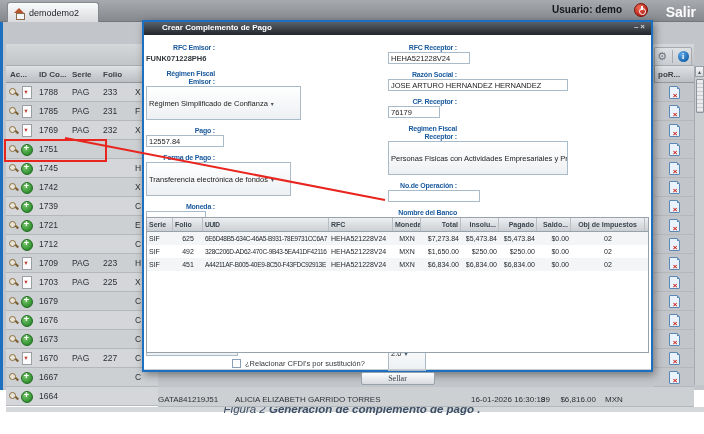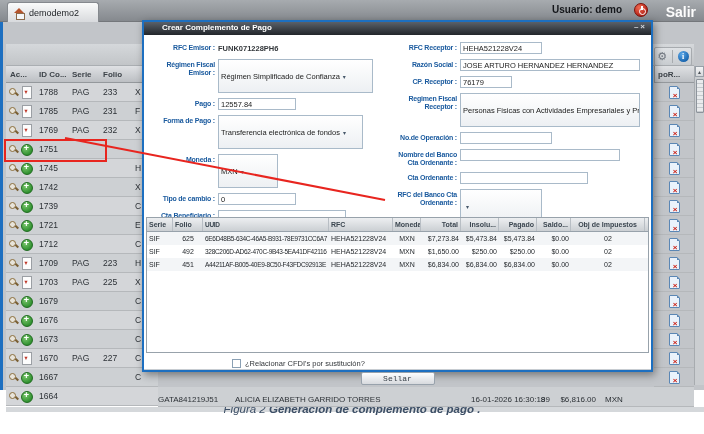--- a/index.html
+++ b/index.html
@@ -105,21 +105,21 @@
   .modal { position:absolute; left:142px; top:20px; width:511px; height:352px;
     background:#fff; border:2px solid #1d6fc0; box-shadow:2px 3px 8px rgba(0,0,0,.4); z-index:20; }
   .mtitle { position:relative; height:13px; background:linear-gradient(#5a616a,#22262b);
     color:#fff; font-size:8px; font-weight:bold; padding:1px 18px; }
   .mctl { position:absolute; right:4px; top:0; font-size:8px; color:#d3d7dc; letter-spacing:2px; }
   .mbody { position:absolute; left:0; top:13px; right:0; bottom:0; background:#fff; }
 
   .fcol { position:absolute; top:7px; }
   .fcol-l { left:2px; width:242px; }
   .fcol-r { left:244px; width:262px; }
-  .frow { display:flex; align-items:flex-start; margin-bottom:5px; min-height:12px; }
+  .frow { display:flex; align-items:flex-start; margin-bottom:5px; min-height:12px;flex-direction:column; }
   .frow label { width:72px; text-align:right; padding-right:3px; padding-top:2px;
     font-size:7px; font-weight:bold; color:#1a5a9e; line-height:1.15; letter-spacing:-0.2px; }
   .stat { font-size:7.5px; font-weight:bold; color:#33373b; padding-top:2px; }
   .inp { height:12px; border:1px solid #a9bac9; background:#fff; font-size:7.5px; padding:0 2px;
     color:#222; font-family:inherit; }
   .sel { height:28px; border:1px solid #a9bac9; background:linear-gradient(#fff,#edf0f3);
     display:flex; align-items:center; justify-content:flex-start; font-size:7.5px; color:#222;
     padding:16px 2px; overflow:hidden; white-space:nowrap; }
   .car { font-size:6px; color:#47586a; margin-left:3px; flex:0 0 auto; }
   .w36{width:38px;} .w50{width:52px;} .w60{width:60px;} .w66{width:68px;} .w75{width:78px;}
@@ -144,21 +144,21 @@
   .gc4{width:64px;} .gc5{width:28px; text-align:center;} .gc6{width:40px; text-align:right; justify-content:flex-end;}
   .gc7{width:38px; text-align:right; justify-content:flex-end;} .gc8{width:38px; text-align:right; justify-content:flex-end;}
   .gc9{width:34px; text-align:right; justify-content:flex-end;} .gc10{width:74px; text-align:center; justify-content:center;}
 
   .chkrow { position:absolute; left:88px; top:324px; display:flex; align-items:center; gap:4px;
     font-size:7.5px; color:#33373b; }
   .chk { width:9px; height:9px; background:#fff; border:1px solid #8aa0b4; }
   .mdiv { position:absolute; left:0; right:0; top:334px; border-top:1px solid #c7ccd1; }
   .sellar { position:absolute; left:50%; transform:translateX(-50%); top:337px; width:74px; height:13px;
     background:linear-gradient(#fdfdfe,#d7dade); border:1px solid #98a2ac; border-radius:2px;
-    font-size:8px; color:#3a424a; text-align:center; line-height:12px; font-family:Liberation Mono, monospace; }
+    font-size:8px; color:#3a424a; text-align:center; line-height:12px; font-family:Liberation Serif, serif; }
 
   
   .annot { position:absolute; left:0; top:0; width:704px; height:390px; z-index:30; pointer-events:none; }
 
   
   .caption { position:absolute; left:0; top:403px; width:100%; text-align:center;
     font-size:11.5px; font-style:italic; color:#3d4f66; }
   .caption b { font-weight:bold; }
 </style>
 </head>

